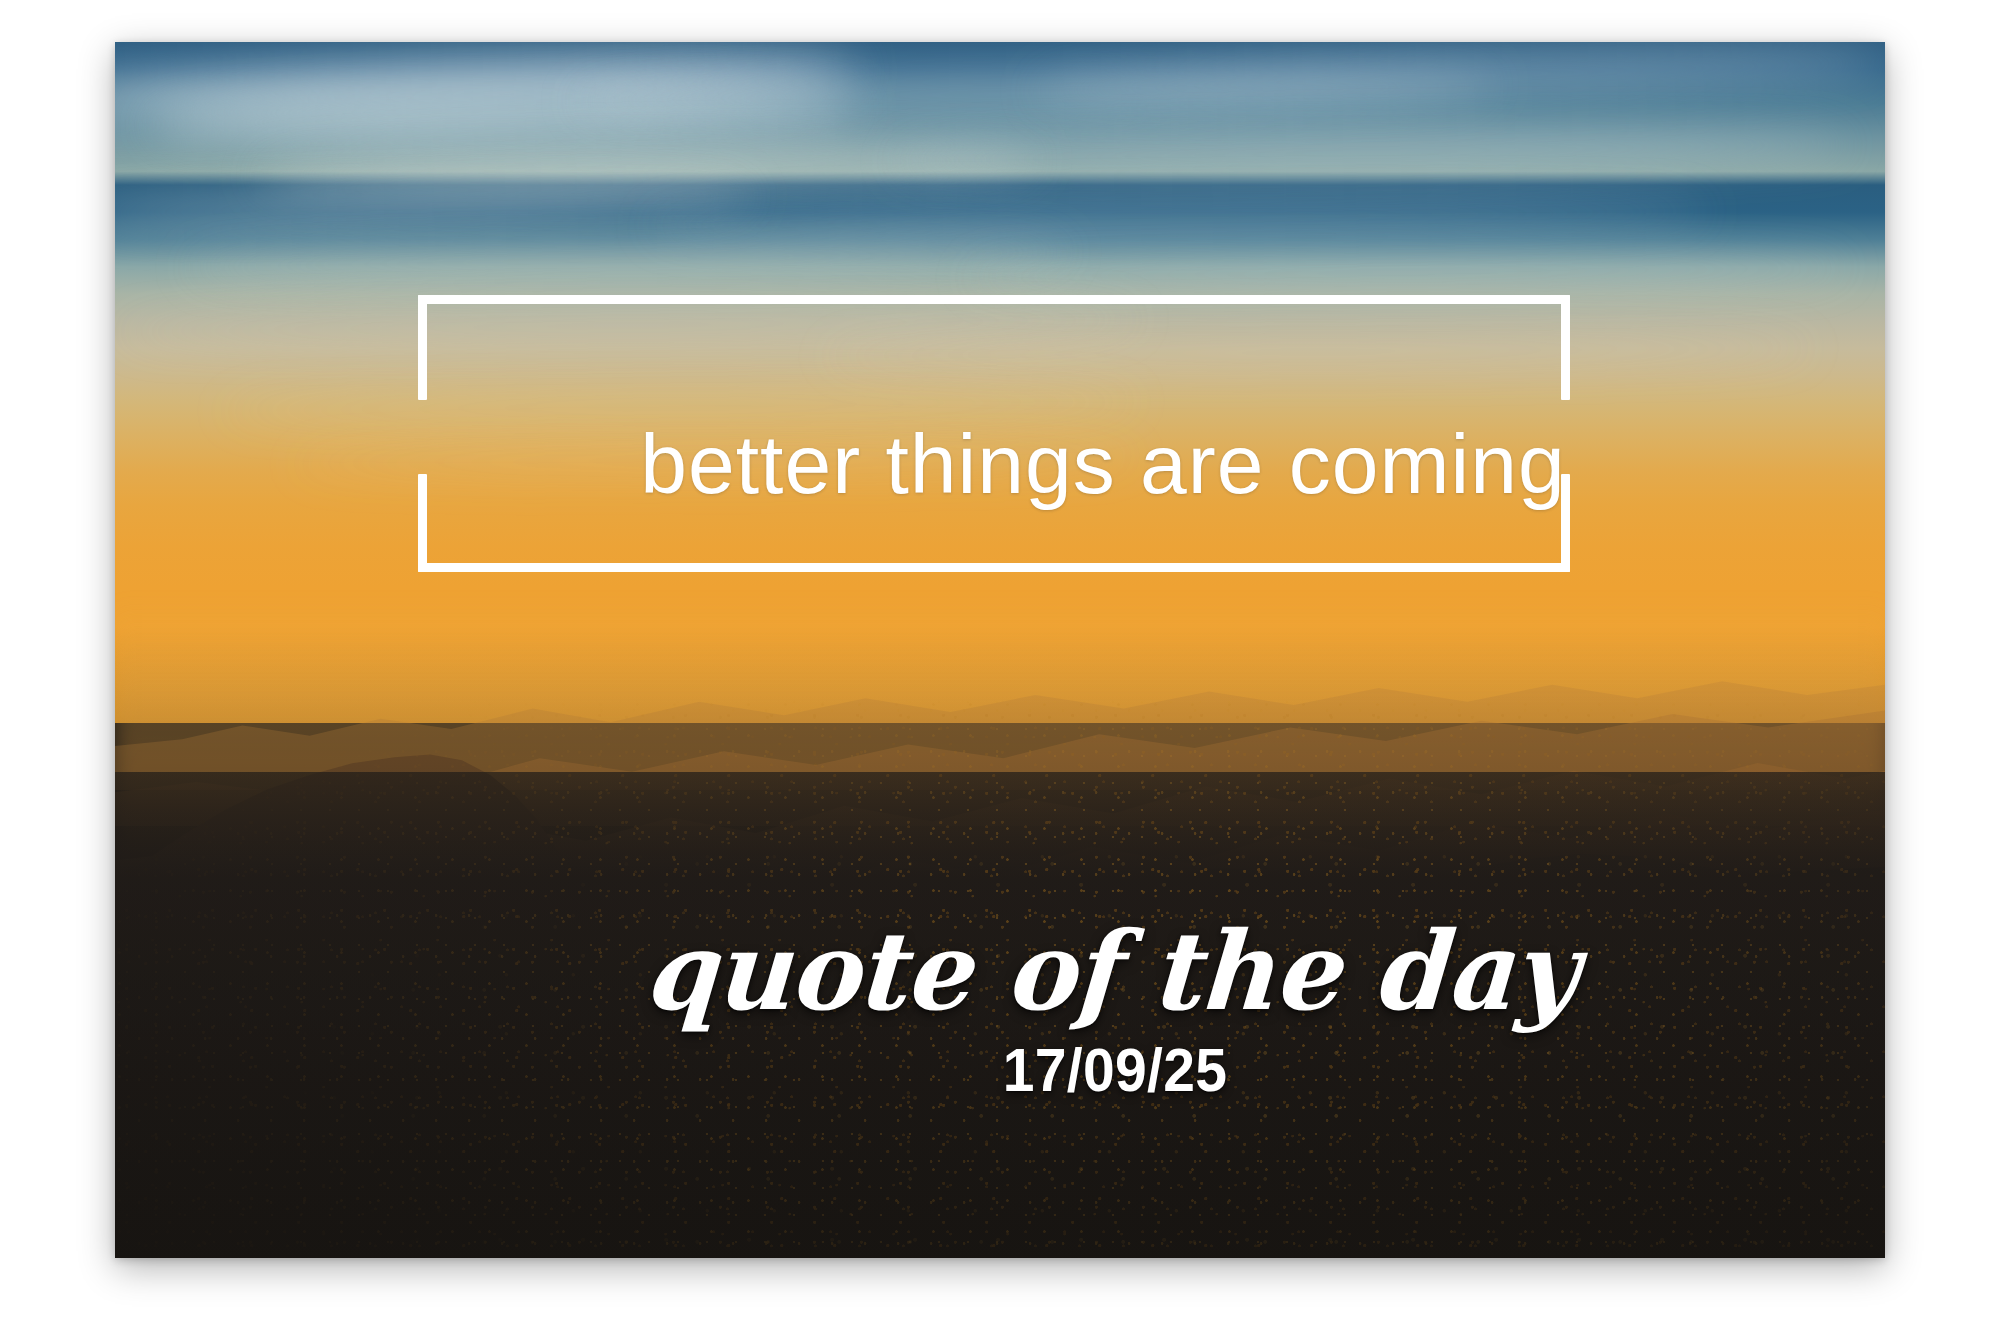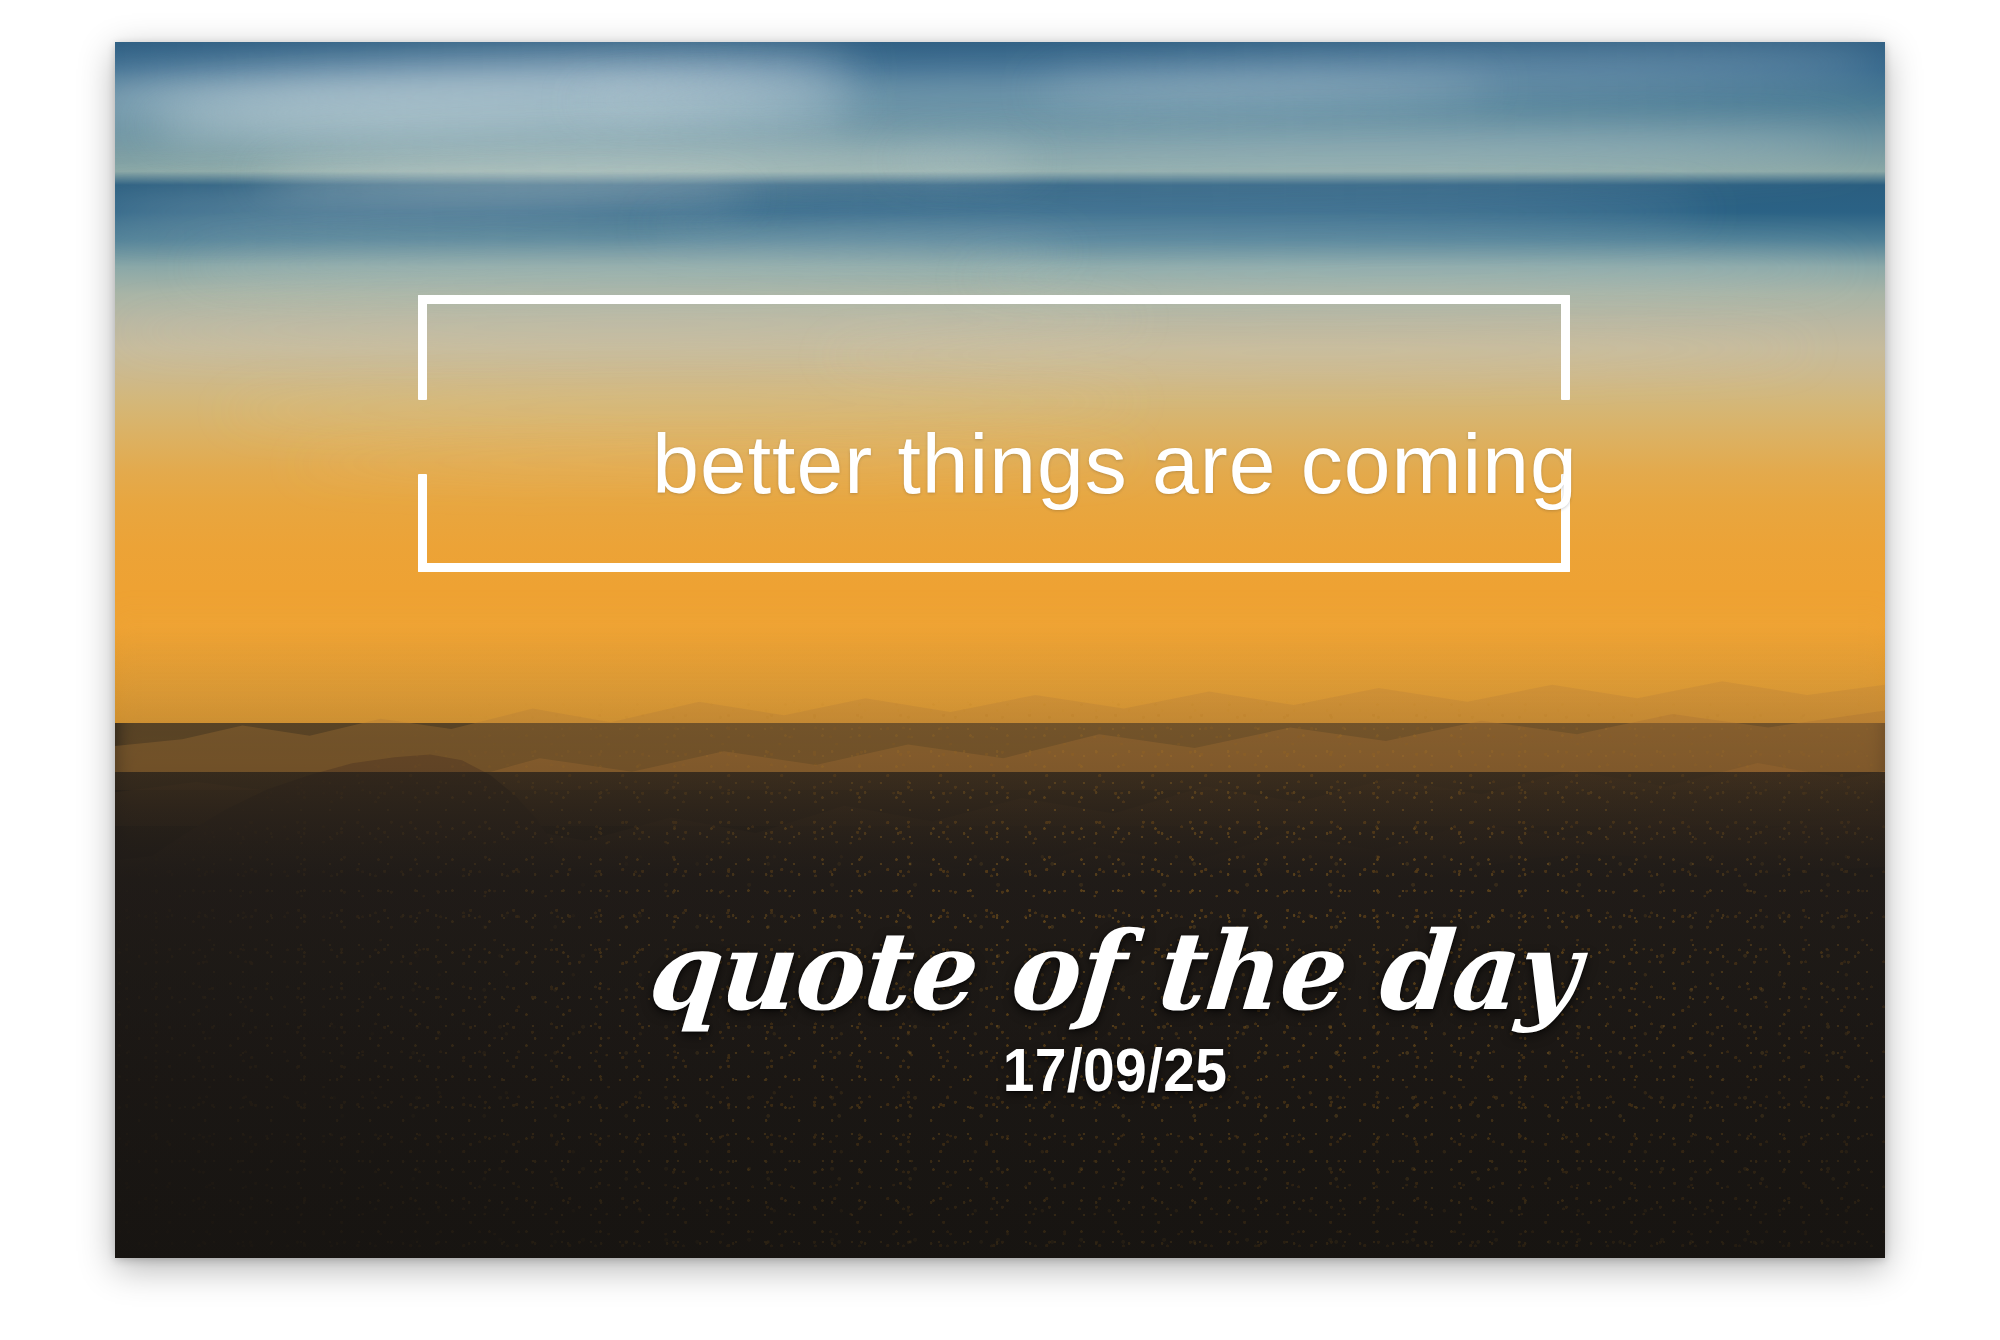--- a/index.html
+++ b/index.html
@@ -152,21 +152,21 @@
   .qf-bottom{ left:0; bottom:0; width:100%; height:9px; }
   
   .qf-left-a { left:0; top:0;   width:9px; height:105px; }
   .qf-left-b { left:0; bottom:0;width:9px; height:98px;  }
   .qf-right-a{ right:0; top:0;   width:9px; height:105px; }
   .qf-right-b{ right:0; bottom:0;width:9px; height:98px;  }
 
   
   .quote-text{
     position:absolute;
-    left:115px; top:380px;
+    left:103px; top:380px;
     width:1770px;
     text-align:center;
     color:#ffffff;
     font-family:"Liberation Sans", sans-serif;
     font-size:84px;
     font-weight:300;
     letter-spacing:.012em;
     line-height:1;
     white-space:nowrap;
     text-shadow:0 1px 3px rgba(40,40,40,.22);

